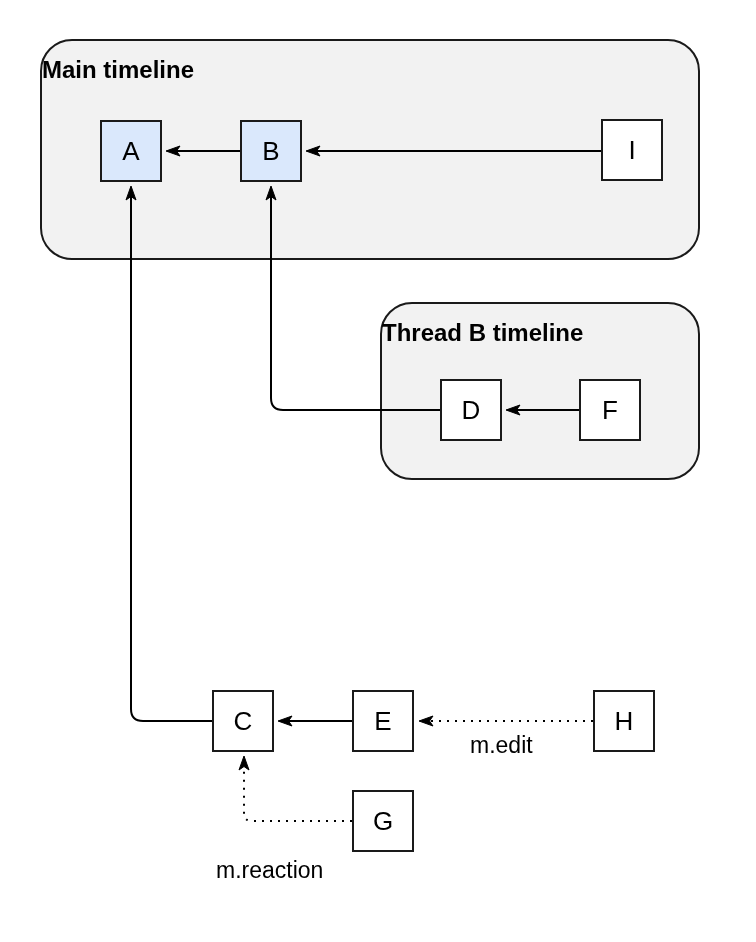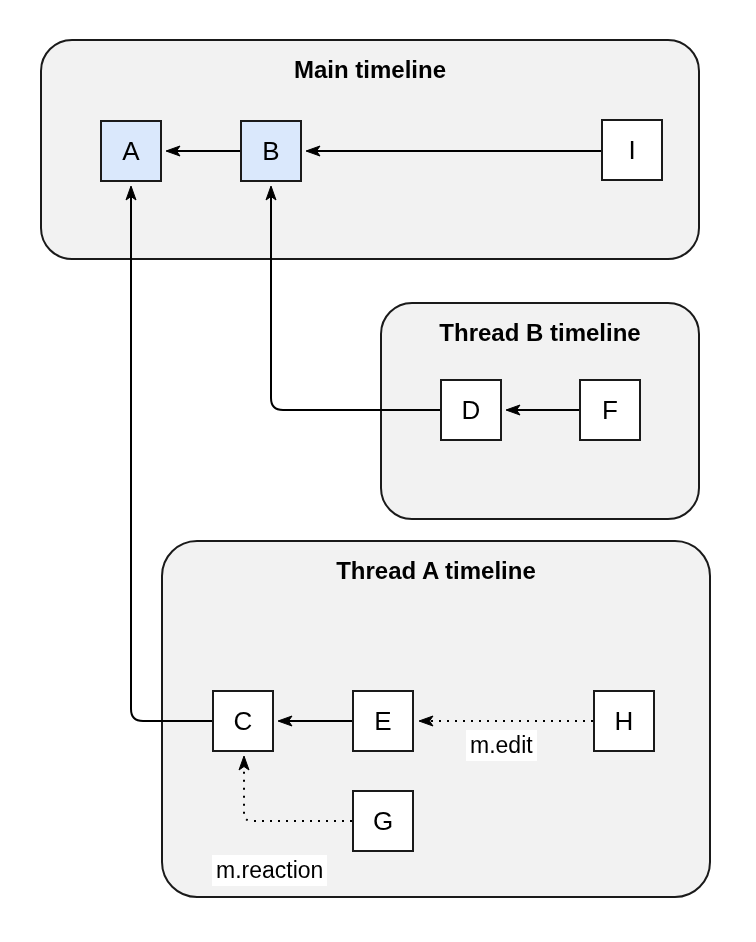--- a/index.html
+++ b/index.html
@@ -24,28 +24,28 @@
   }
   .container{
     position:absolute;
     background:var(--container-fill);
     border:2px solid var(--container-stroke);
     z-index:1;
   }
   .container-title{
     position:absolute;
     left:0;right:0;top:15px;
-    text-align:center;
+    text-align:left;
     font-weight:bold;
     font-size:24px;
     line-height:1.2;
     color:var(--text);
   }
   #container-main{left:40px;top:39px;width:660px;height:221px;border-radius:32px;}
-  #container-thread-b{left:380px;top:302px;width:320px;height:218px;border-radius:32px;}
+  #container-thread-b{left:380px;top:302px;width:320px;height:178px;border-radius:32px;}
   #container-thread-a{left:161px;top:540px;width:550px;height:358px;border-radius:36px;}
 
   .edges{
     position:absolute;left:0;top:0;width:756px;height:942px;
     z-index:2;pointer-events:none;
   }
   .edge{stroke:var(--edge-color);stroke-width:2;fill:none;}
   .edge.dotted{stroke-dasharray:2 6;}
 
   .node{
@@ -86,23 +86,20 @@
 <body>
 
 <div class="canvas">
 
   <div class="container" id="container-main">
     <div class="container-title">Main timeline</div>
   </div>
   <div class="container" id="container-thread-b">
     <div class="container-title">Thread B timeline</div>
   </div>
-  <div class="container" id="container-thread-a">
-    <div class="container-title">Thread A timeline</div>
-  </div>
 
   <svg class="edges" viewBox="0 0 756 942">
     <defs>
       <marker id="arrow" markerUnits="userSpaceOnUse" markerWidth="18" markerHeight="14" refX="14" refY="6" orient="auto">
         <path d="M 1 1 L 15 6 L 1 11 L 4.5 6 Z" fill="#000000" stroke="#000000" stroke-width="1"></path>
       </marker>
     </defs>
     <path class="edge" d="M 240 151 L 167 151" marker-end="url(#arrow)"></path>
     <path class="edge" d="M 601 151 L 307 151" marker-end="url(#arrow)"></path>
     <path class="edge" d="M 579 410 L 507 410" marker-end="url(#arrow)"></path>

